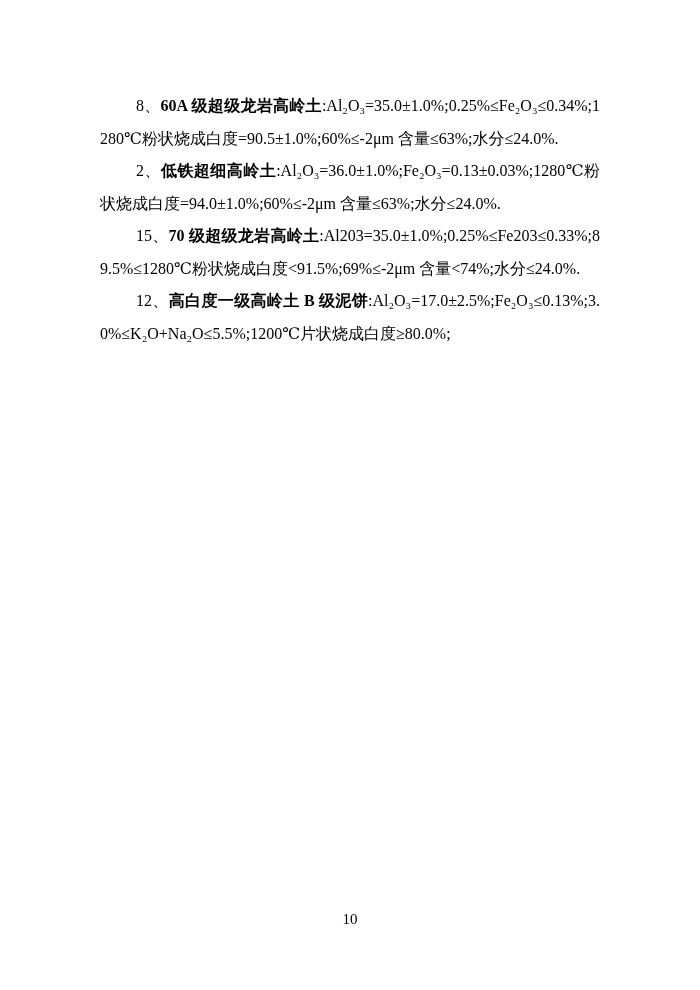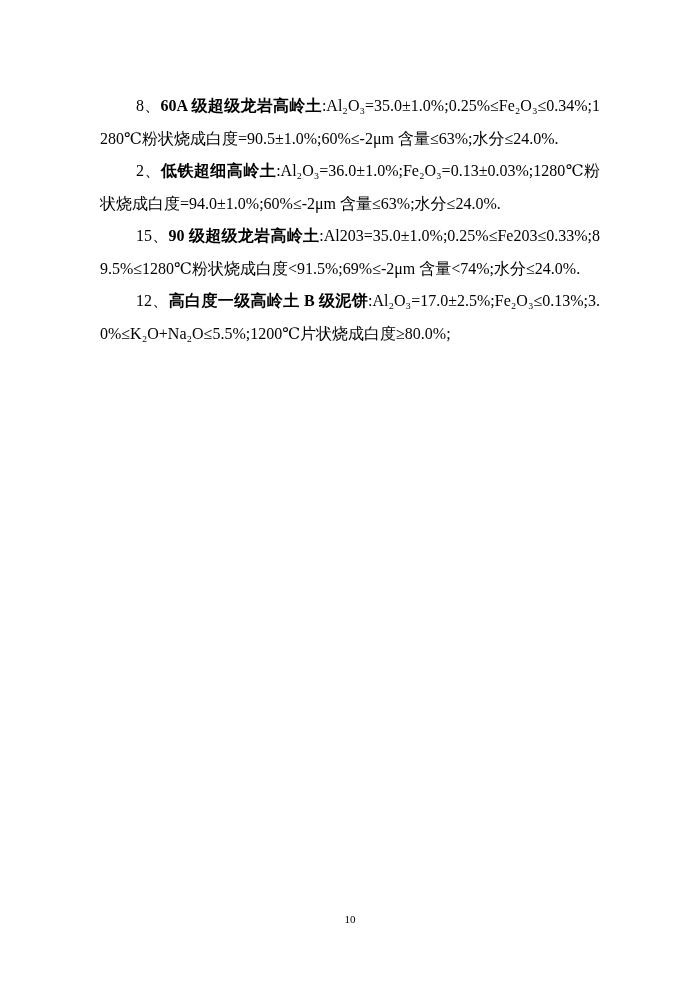--- a/index.html
+++ b/index.html
@@ -31,36 +31,36 @@
   }
   .para .title {
     font-weight: bold;
   }
   .footer {
     position: absolute;
     top: 912px;
     left: 0;
     width: 700px;
     text-align: center;
-    font-size: 11px;
+    font-size: 15px;
     line-height: 14px;
     color: #000000;
   }
 </style>
 </head>
 <body>
 
 <div class="page">
   <div class="content" id="items-container">
   <p class="para"><span class="num">8、</span><span class="title">60A 级超级龙岩高岭土</span><span class="sep">:</span><span class="specs">Al₂O₃=35.0±1.0%;0.25%≤Fe₂O₃≤0.34%;1280℃粉状烧成白度=90.5±1.0%;60%≤-2μm 含量≤63%;水分≤24.0%.</span></p>
 
 
   <p class="para"><span class="num">2、</span><span class="title">低铁超细高岭土</span><span class="sep">:</span><span class="specs">Al₂O₃=36.0±1.0%;Fe₂O₃=0.13±0.03%;1280℃粉状烧成白度=94.0±1.0%;60%≤-2μm 含量≤63%;水分≤24.0%.</span></p>
 
-  <p class="para"><span class="num">15、</span><span class="title">90 级超级龙岩高岭土</span><span class="sep">:</span><span class="specs">Al203=35.0±1.0%;0.25%≤Fe203≤0.33%;89.5%≤1280℃粉状烧成白度&lt;91.5%;69%≤-2μm 含量&lt;74%;水分≤24.0%.</span></p>
+  <p class="para"><span class="num">15、</span><span class="title">70 级超级龙岩高岭土</span><span class="sep">:</span><span class="specs">Al203=35.0±1.0%;0.25%≤Fe203≤0.33%;89.5%≤1280℃粉状烧成白度&lt;91.5%;69%≤-2μm 含量&lt;74%;水分≤24.0%.</span></p>
 
   <p class="para"><span class="num">12、</span><span class="title">高白度一级高岭土 B 级泥饼</span><span class="sep">:</span><span class="specs">Al₂O₃=17.0±2.5%;Fe₂O₃≤0.13%;3.0%≤K₂O+Na₂O≤5.5%;1200℃片状烧成白度≥80.0%;</span></p>
 
 
 
 
 </div>
   <div class="footer">10</div>
 </div>
 

